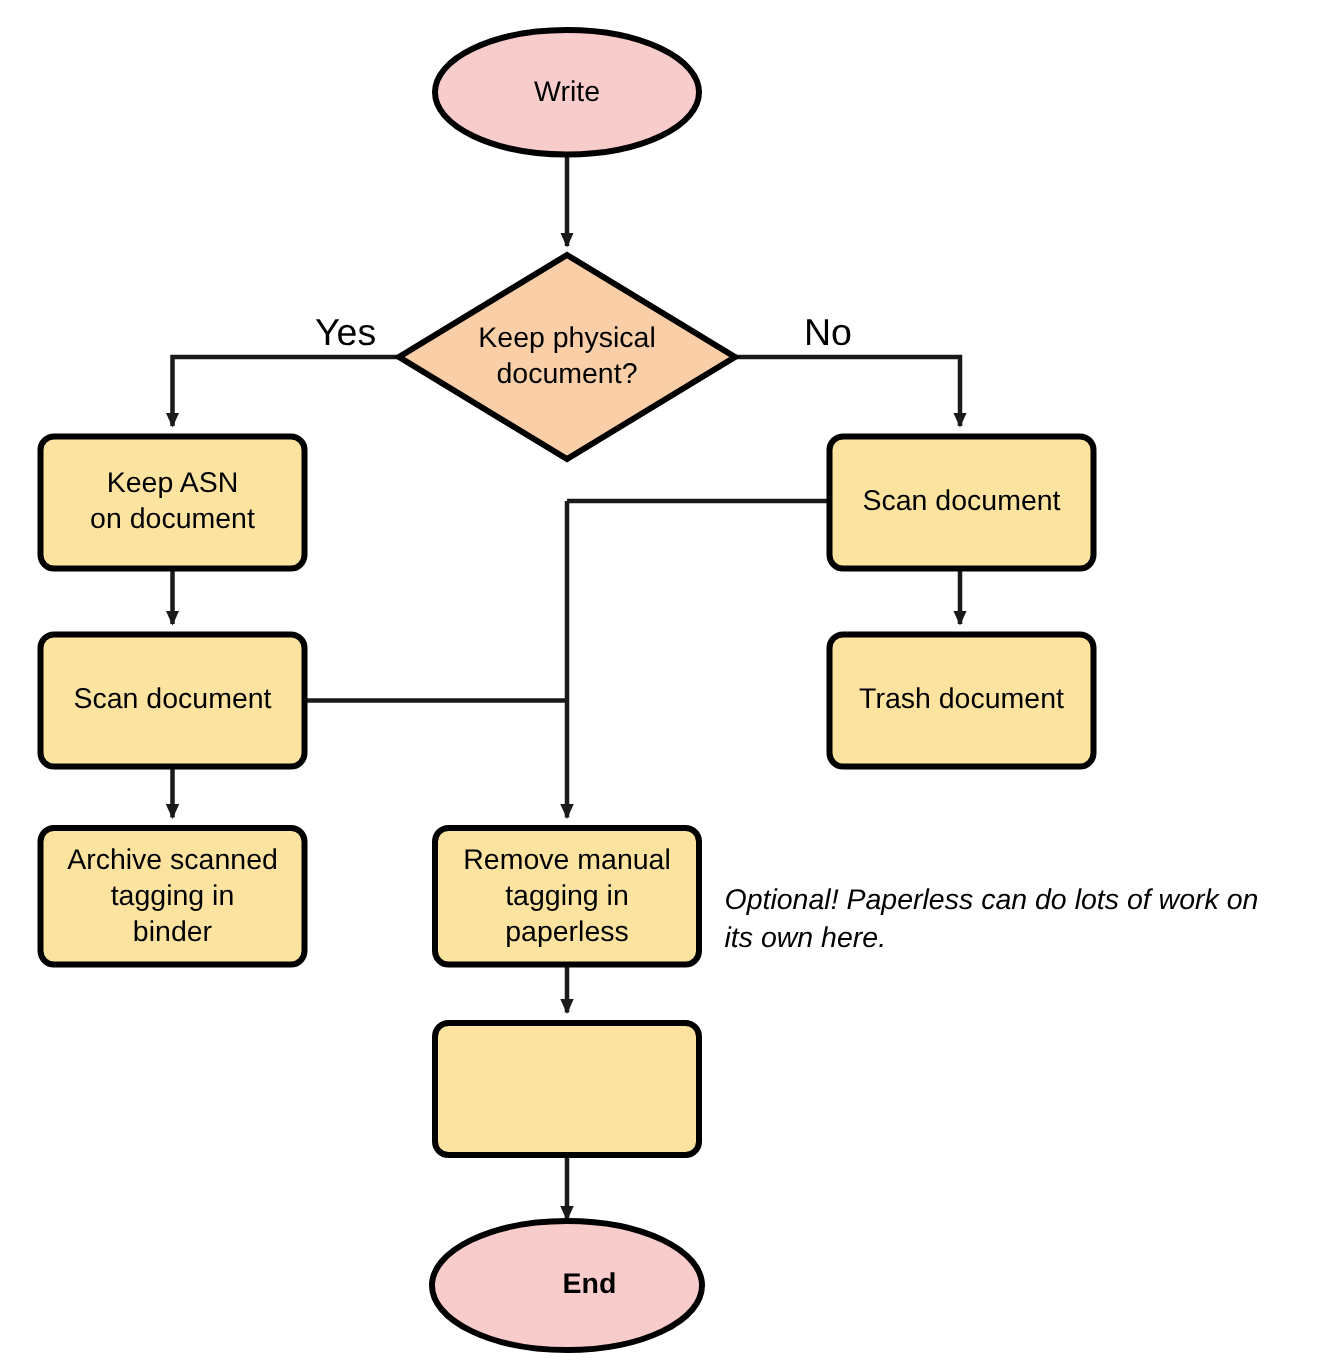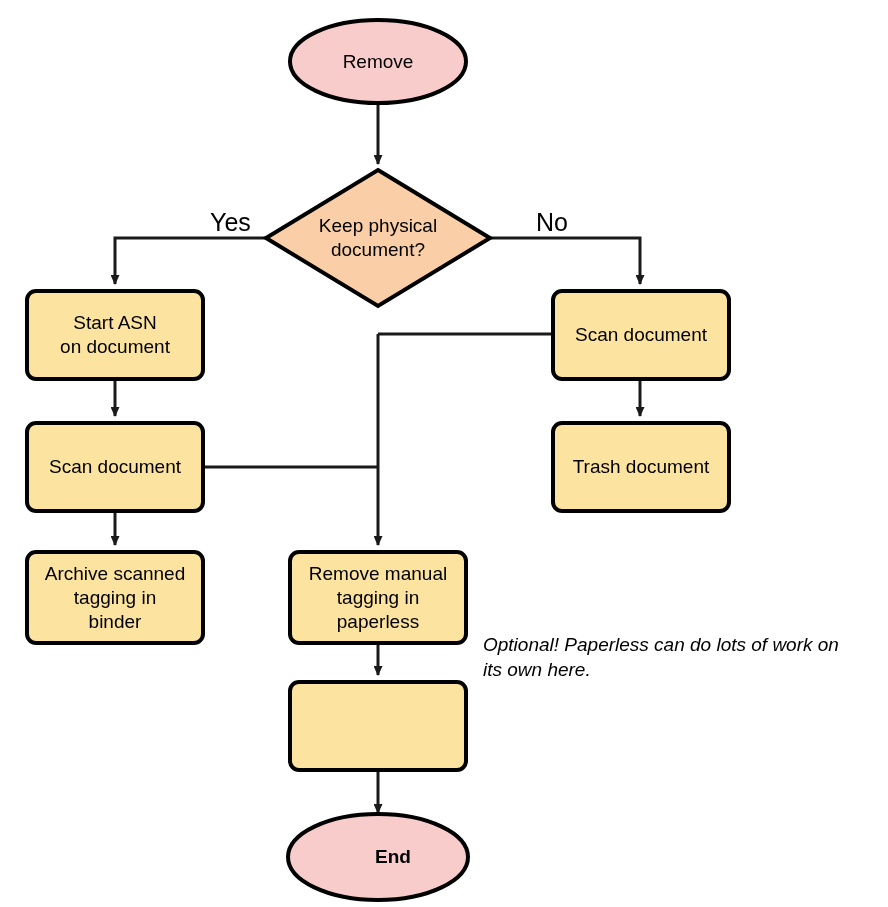--- a/index.html
+++ b/index.html
@@ -43,21 +43,20 @@
     line-height: 22px;
     white-space: nowrap;
   }
   .note-text {
     position: absolute;
     color: #000000;
     font-size: 19px;
     line-height: 25px;
     font-style: italic;
     white-space: pre-line;
-    margin-top: 44px;
   }
 </style>
 </head>
 <body>
 
 <div id="canvas">
 
   <svg id="flow-svg" viewBox="0 0 888 907" xmlns="http://www.w3.org/2000/svg">
     <defs>
       <marker id="arrowhead" markerWidth="10" markerHeight="9" refX="9" refY="4.5" orient="auto" markerUnits="userSpaceOnUse">
@@ -106,26 +105,26 @@
       <rect x="553" y="423" width="176" height="88" rx="9" ry="9" fill="#fce3a0" stroke="#000000" stroke-width="4"></rect>
 
       <rect x="290" y="552" width="176" height="91" rx="9" ry="9" fill="#fce3a0" stroke="#000000" stroke-width="4"></rect>
 
       <rect x="290" y="682" width="176" height="88" rx="9" ry="9" fill="#fce3a0" stroke="#000000" stroke-width="4"></rect>
 
       <ellipse cx="378" cy="857" rx="90" ry="43" fill="#f9cccc" stroke="#000000" stroke-width="4"></ellipse>
     </g>
   </svg>
 
-  <div class="node-label" style="left:290px; top:20px; width:176px; height:83px;">Remove</div>
+  <div class="node-label" style="left:290px; top:20px; width:176px; height:83px;">Write</div>
 
   <div class="node-label" style="left:266px; top:170px; width:224px; height:136px;">Keep physical
 document?</div>
 
-  <div class="node-label" style="left:27px; top:291px; width:176px; height:88px;">Start ASN
+  <div class="node-label" style="left:27px; top:291px; width:176px; height:88px;">Keep ASN
 on document</div>
 
   <div class="node-label" style="left:27px; top:423px; width:176px; height:88px;">Scan document</div>
 
   <div class="node-label" style="left:27px; top:552px; width:176px; height:91px;">Archive scanned
 tagging in
 binder</div>
 
   <div class="node-label" style="left:553px; top:291px; width:176px; height:88px;">Scan document</div>
 

